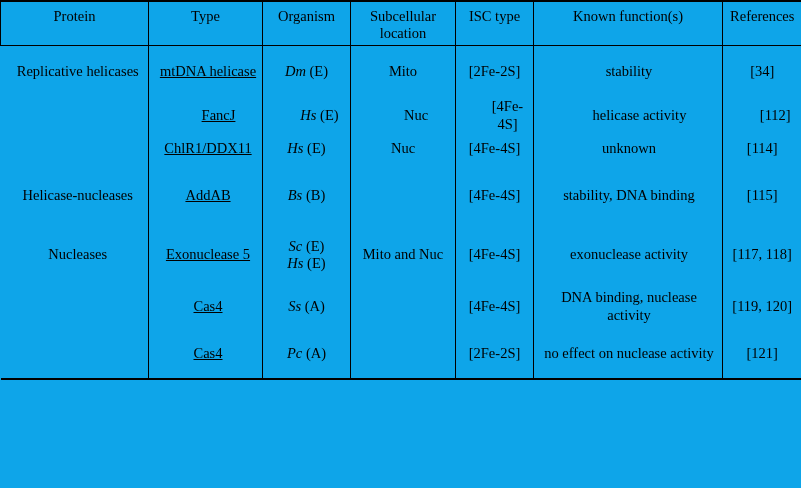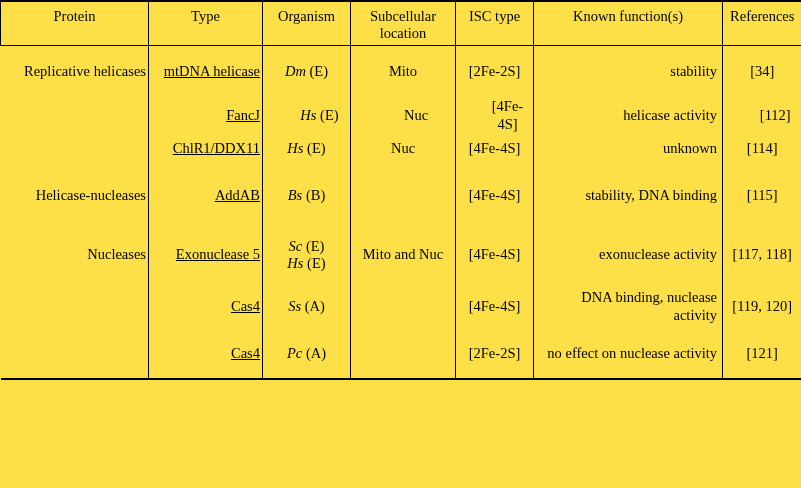--- a/index.html
+++ b/index.html
@@ -3,21 +3,21 @@
 <meta charset="utf-8">
 <style>
   html, body {
     margin: 0;
     padding: 0;
     background: #ffffff;
   }
   .page {
     width: 801px;
     height: 488px;
-    background: #fde047;
+    background: #0ea5e9;
     overflow: hidden;
   }
   table.paper-table {
     border-collapse: collapse;
     table-layout: fixed;
     width: 801px;
     font-family: "Liberation Serif", "DejaVu Serif", serif;
     font-size: 14.5px;
     line-height: 1.2;
     color: #000000;
@@ -46,21 +46,21 @@
   th:last-child  { border-right: none; }
 
   td {
     vertical-align: middle;
     padding: 0 2px;
     border-right: 1px solid #000000;
     box-sizing: border-box;
   }
   td:last-child { border-right: none; }
 
-  td.al { text-align: right; }
+  td.al { text-align: center; }
   td.ac { text-align: center; }
   td.pad-protein { padding-left: 9px; }
   td.pad-type    { padding-left: 7px; text-decoration: underline; }
   td.pad-fn      { padding-left: 7px; padding-right: 5px; }
 
   .org-abbr { font-style: italic; }
   .nw { white-space: nowrap; }
 
   tr.h-r1  td { height: 53px; }
   tr.h-r2  td { height: 40px; }

